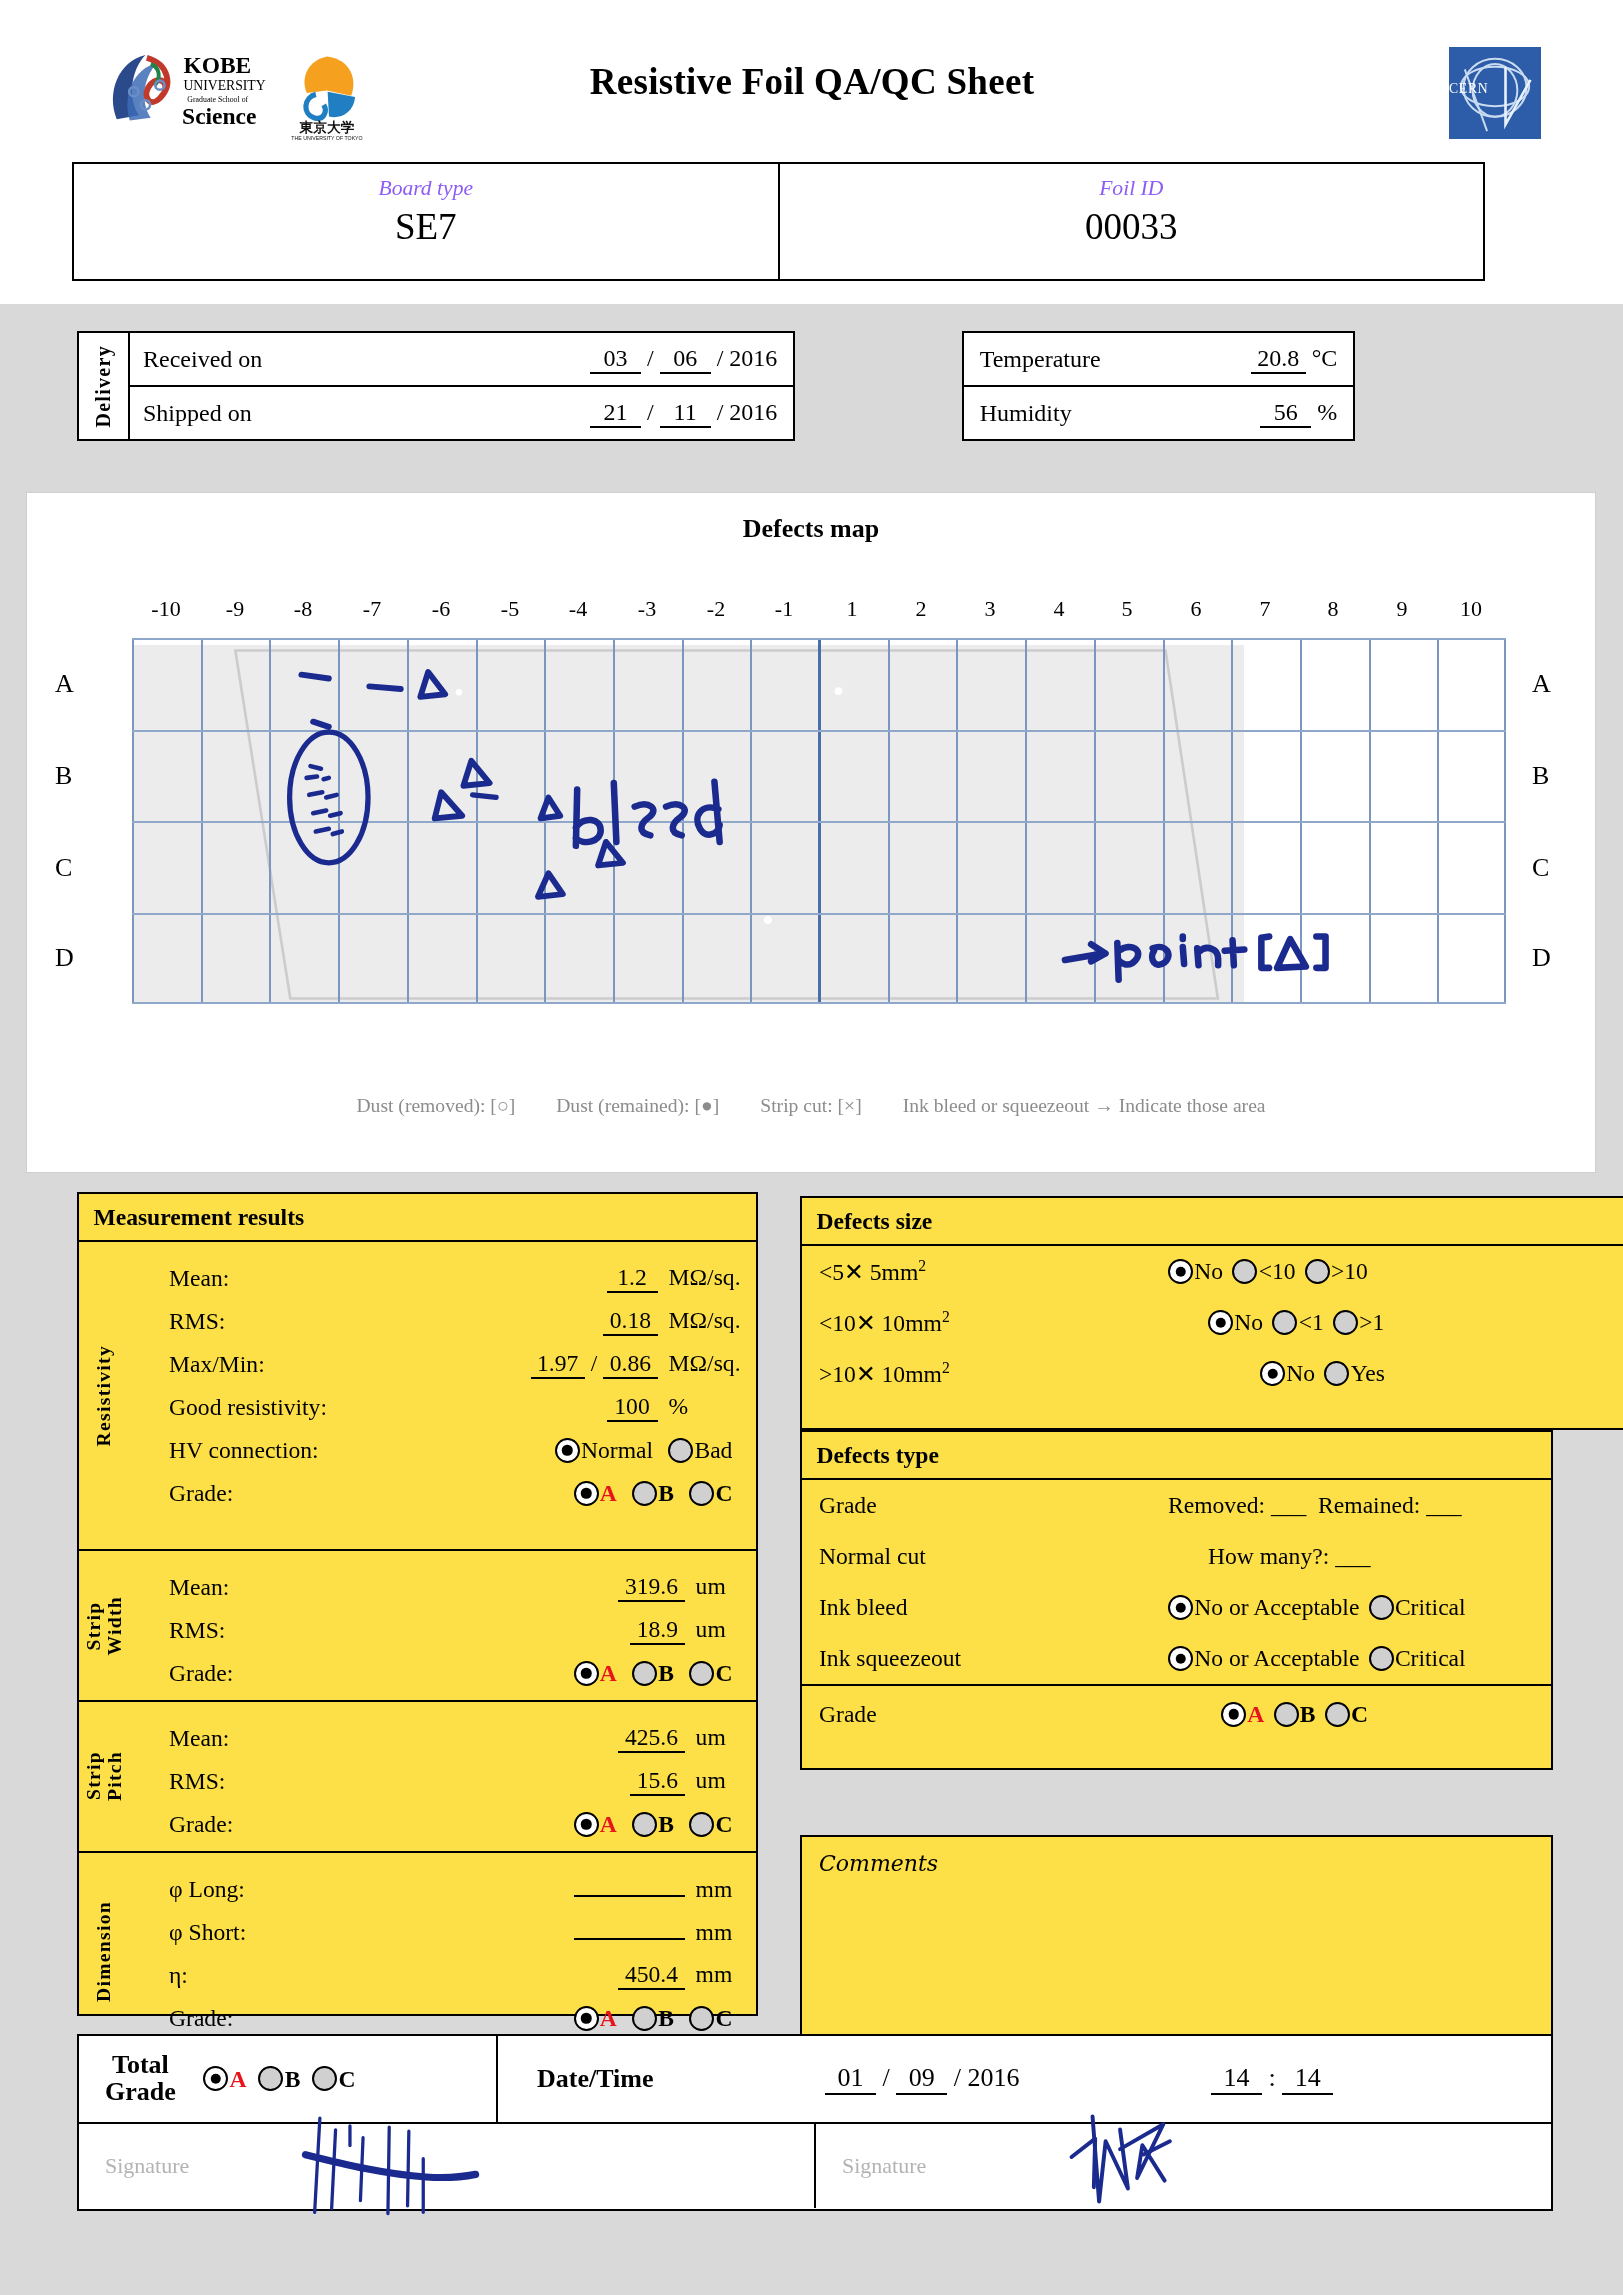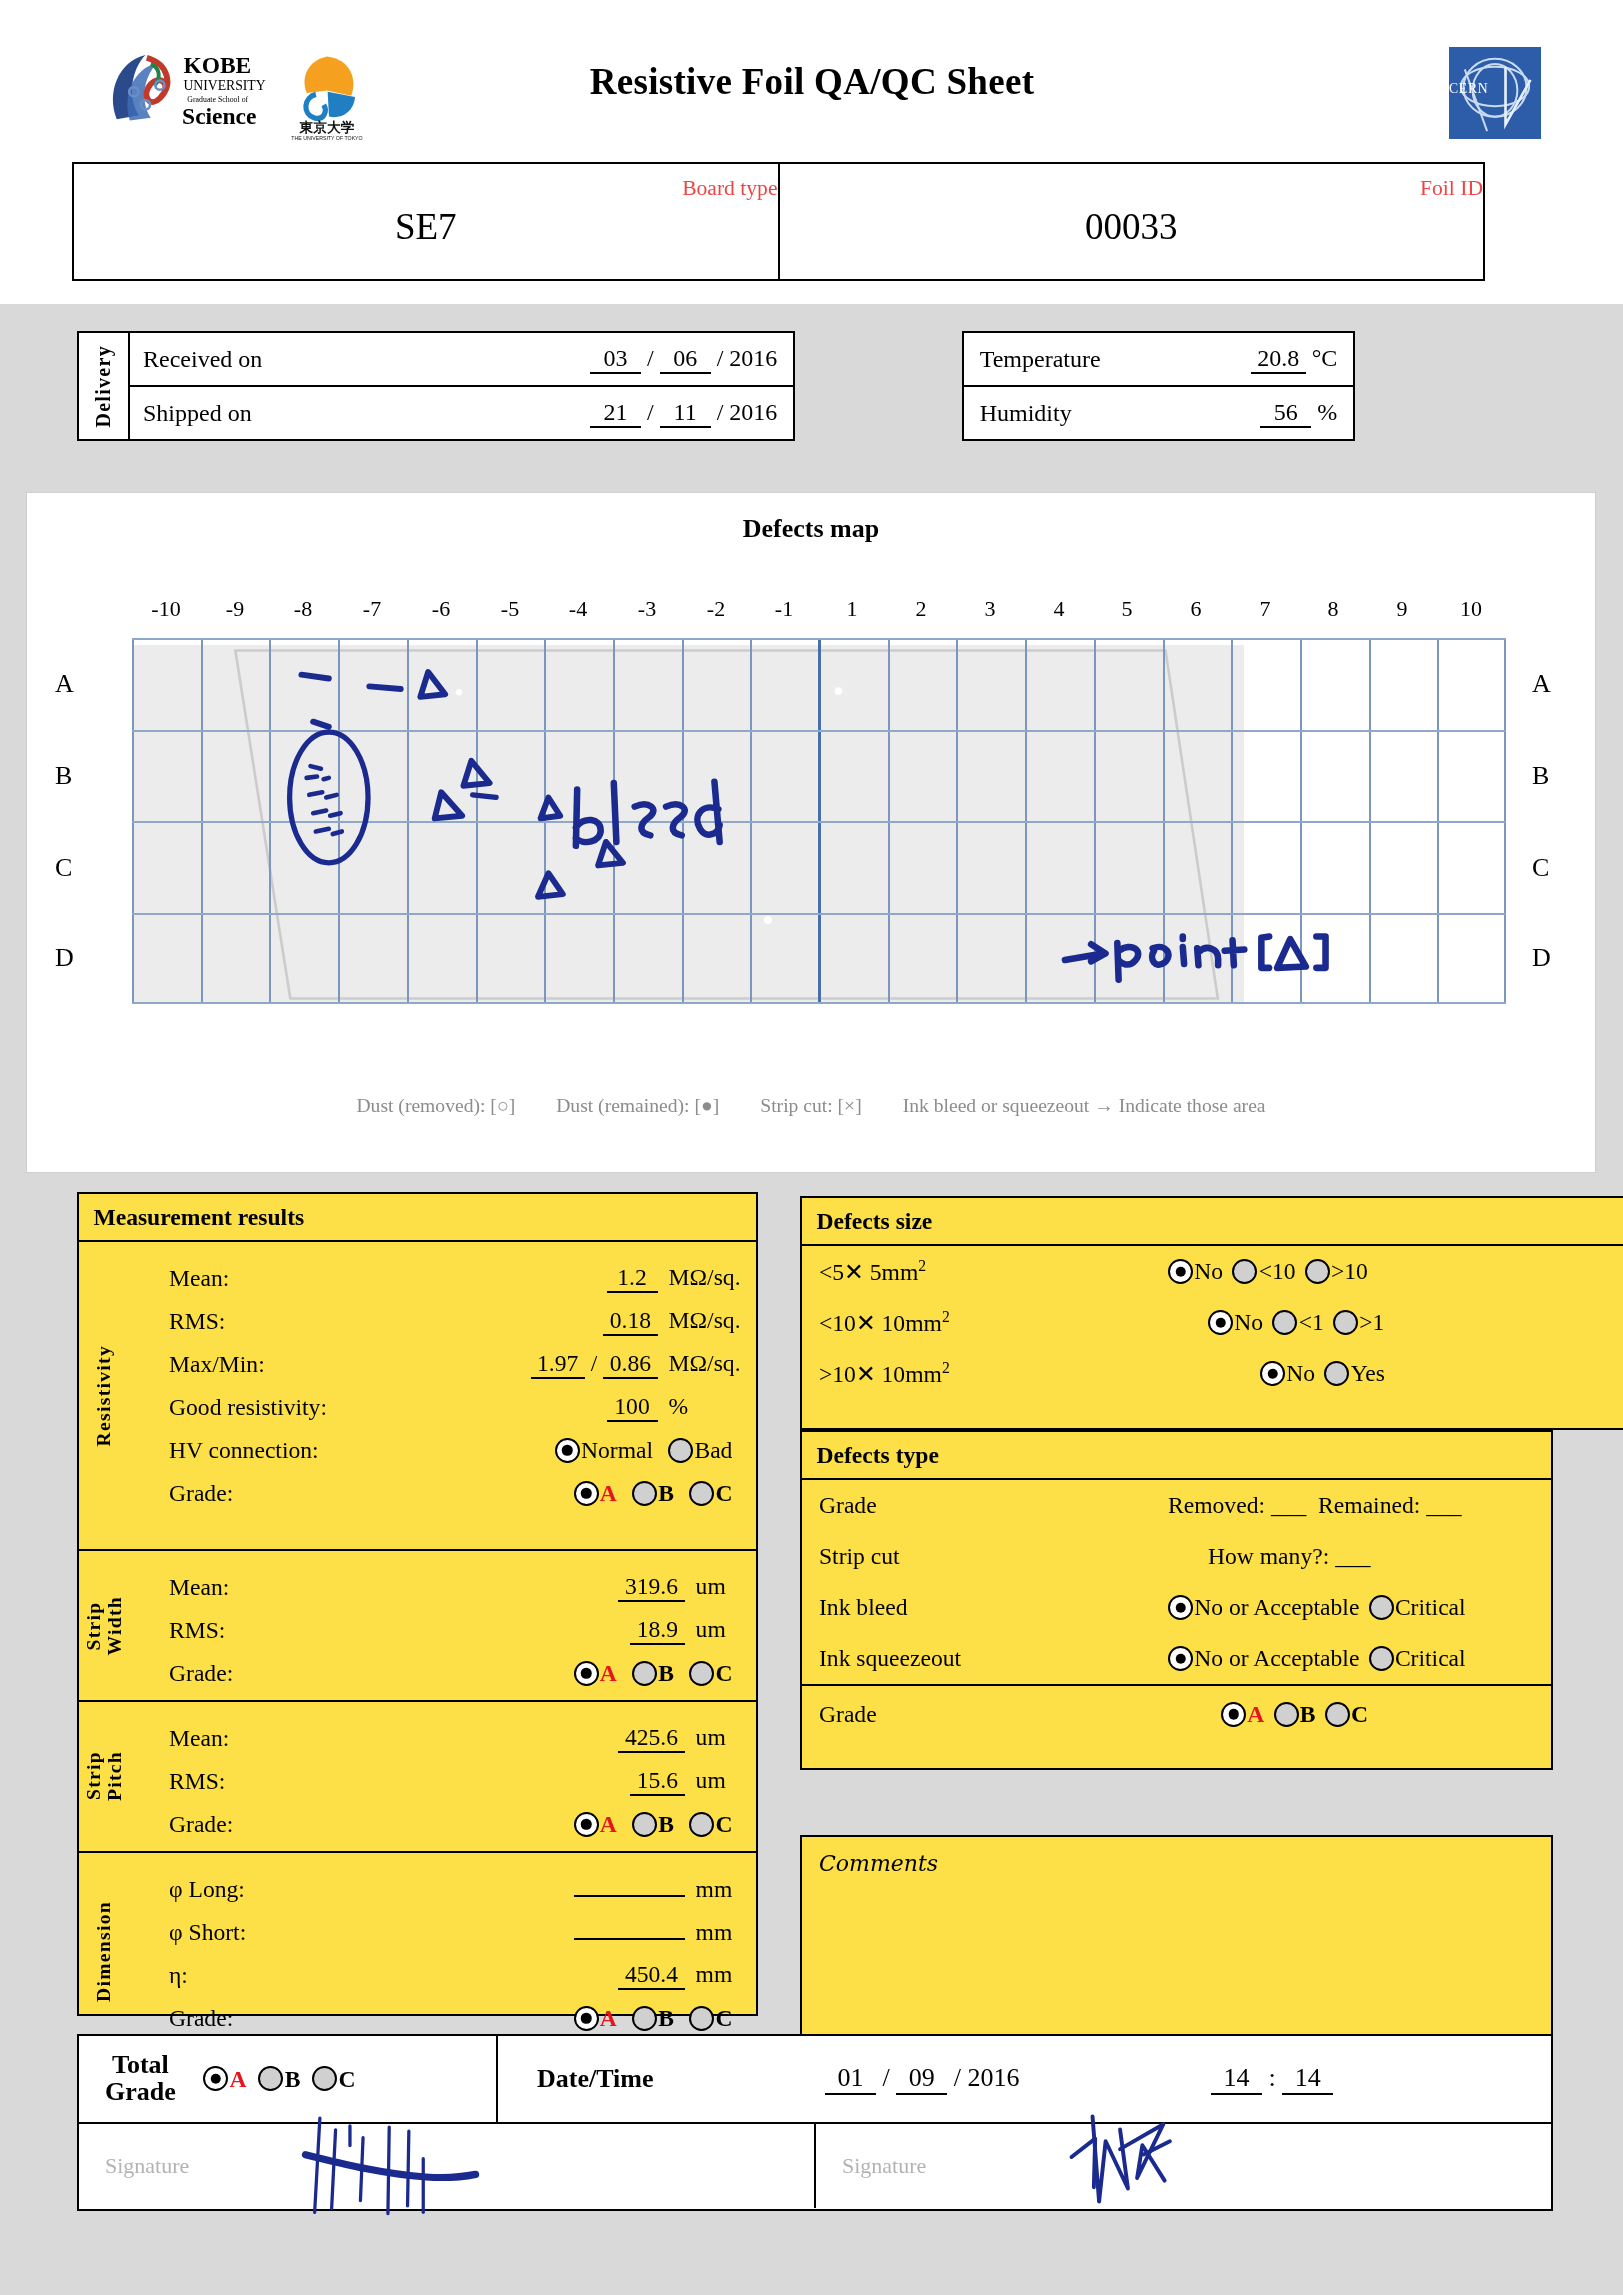--- a/index.html
+++ b/index.html
@@ -17,22 +17,22 @@
                font-size:37px;font-weight:bold;font-family:"Liberation Serif",serif;letter-spacing:0.3px;}
   .logo-cern{position:absolute;left:1449px;top:47px;width:92px;height:92px;background:#2d5ca8;}
   .cern-txt{position:absolute;left:0;top:34px;width:92px;color:#fff;
             font-size:13.7px;letter-spacing:0.7px;font-family:"Liberation Serif",serif;}
 
   
   .idrow{position:absolute;left:72px;top:162px;width:1413px;height:119px;
          border:2.6px solid #000;box-sizing:border-box;display:flex;}
   .idcell{flex:1;position:relative;box-sizing:border-box;}
   .idcell.left{border-right:2px solid #000;}
-  .idcap{position:absolute;top:11.8px;left:0;width:100%;text-align:right;
-         font-size:21.6px;color:#ef4444;}
+  .idcap{position:absolute;top:11.8px;left:0;width:100%;text-align:center;
+         font-size:21.6px;color:#8b5cf6;font-style:italic;}
   .idval{position:absolute;top:41px;left:0;width:100%;text-align:center;
          font-size:37px;color:#000;}
 
   
   .greybody{position:absolute;left:0;top:304px;width:1623px;height:1991px;background:#d9d9d9;}
 
   
   .delivery{position:absolute;left:77px;top:331px;width:718px;height:110px;
             border:2.6px solid #000;box-sizing:border-box;background:#fff;display:flex;}
   .vlabel{width:51px;border-right:2.6px solid #000;box-sizing:border-box;display:flex;
@@ -552,21 +552,21 @@
 
     <div class="drow">
       <span>Grade</span>
       <span class="opts">
         <span>Removed:</span>&nbsp;<span>___</span>
         &nbsp;&nbsp;<span>Remained:</span>&nbsp;<span>___</span>
       </span>
     </div>
 
     <div class="drow">
-      <span>Strip cut</span>
+      <span>Normal cut</span>
       <span class="opts c2">
         <span>How many?:</span>&nbsp;<span>___</span>
       </span>
     </div>
 
     <div class="drow">
       <span>Ink bleed</span>
       <span class="opts">
         <span class="rad on"></span>
           <span class="radlab plain">No or Acceptable</span>

